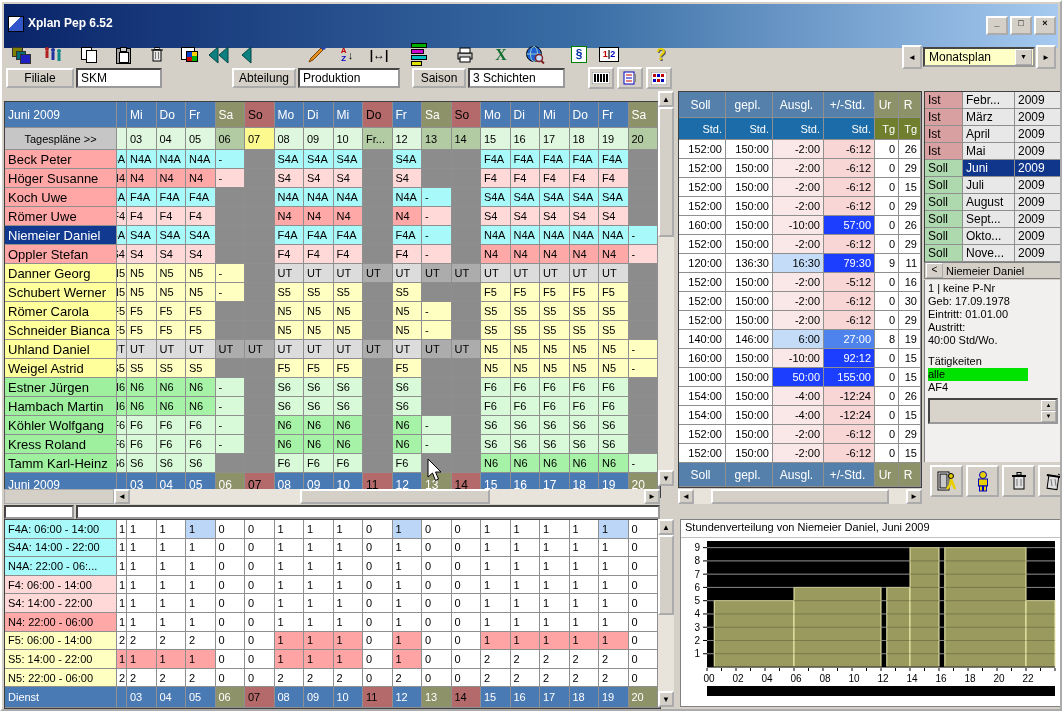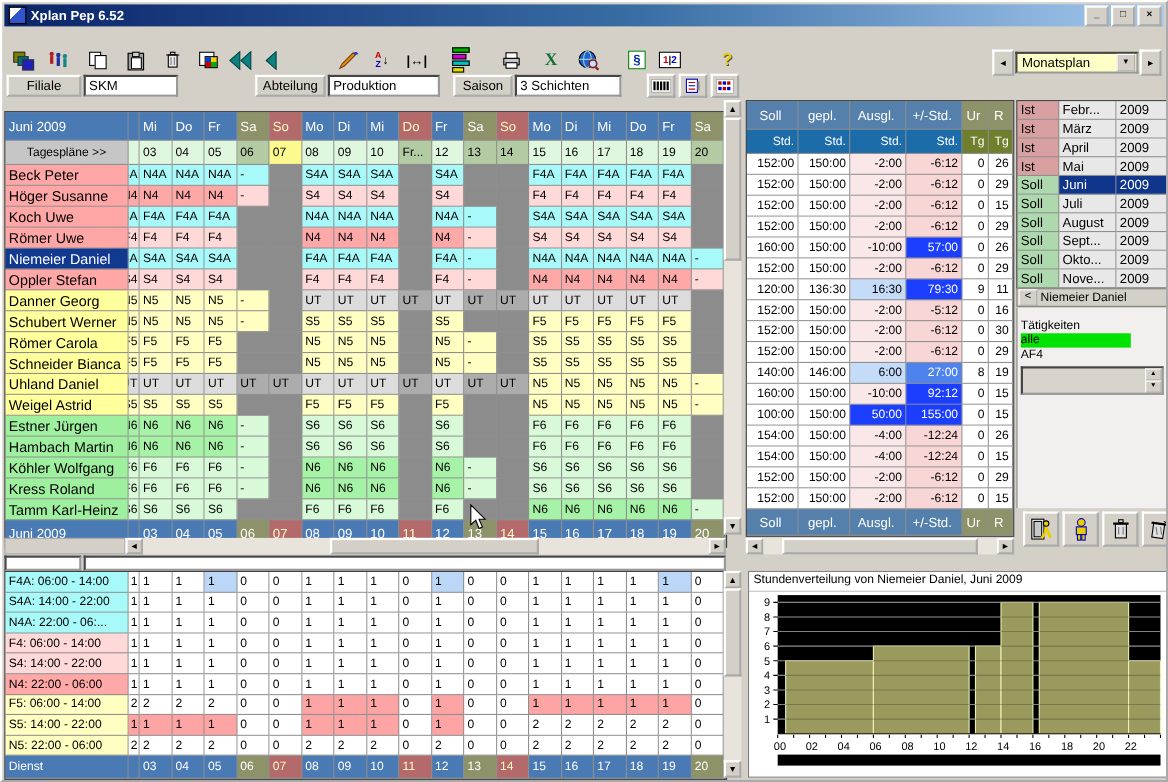--- a/index.html
+++ b/index.html
@@ -1,18 +1,18 @@
 <!DOCTYPE html>
 <html><head>
 <meta charset="utf-8">
 <style>
   html,body{margin:0;padding:0;background:#555;font-family:"Liberation Sans","DejaVu Sans",sans-serif;}
   #win{position:relative;width:1062px;height:711px;background:#D4D0C8;border:2px outset #fff;box-sizing:border-box;overflow:hidden;}
   
-  #titlebar{position:absolute;left:2px;top:2px;right:2px;height:20px;background:linear-gradient(90deg,#0A246A,#3A6EA5 55%,#A6CAF0);display:flex;align-items:center;padding:0 2px;}
+  #titlebar{position:absolute;left:2px;top:2px;right:2px;height:20px;background:linear-gradient(90deg,#0A246A,#3A6EA5 55%,#A6CAF0);display:flex;padding:12px 2px;}
   #titleicon{width:14px;height:14px;background:#fff;border:1px solid #000;margin:0 4px 0 2px;background:linear-gradient(135deg,#fff 40%,#3355cc 40%);}
   #titletext{color:#fff;font-weight:bold;font-size:12px;flex:1;}
   .winbtn{width:18px;height:15px;background:#D4D0C8;border:2px outset #fff;font-size:9px;line-height:11px;text-align:center;margin-left:2px;font-weight:bold;color:#000;}
   
   #menubar{position:absolute;left:2px;top:23px;right:2px;height:18px;display:flex;align-items:center;font-size:12px;}
   .menuitem{padding:1px 8px;color:#000;}
   
   #toolbar{position:absolute;left:2px;top:41px;right:2px;height:23px;display:flex;align-items:center;}
   .tbicon{width:22px;height:20px;display:flex;align-items:center;justify-content:center;position:relative;}
   
@@ -26,21 +26,21 @@
   #plancombo{width:112px;height:20px;border:2px inset #999;background:#FFFFC8;display:flex;align-items:center;box-sizing:border-box;margin:0 1px;}
   #plancombo span.val{flex:1;padding-left:4px;font-size:12px;}
   #plancombo .drop{width:15px;height:14px;border:1px outset #fff;background:#D4D0C8;font-size:7px;text-align:center;line-height:14px;margin-right:1px;}
   
   .grow{display:grid;grid-template-columns:112px 10px repeat(18,29.5px);}
   .cell{border-right:1px solid #8f8f8f;border-bottom:1px solid #8f8f8f;font-size:11px;display:flex;align-items:center;padding-left:3px;box-sizing:border-box;overflow:hidden;white-space:nowrap;color:#000;background:#fff;}
   .cell.tail{justify-content:flex-end;padding-left:0;padding-right:1px;}
   .r-hdr{height:26px}.r-tp{height:22px}.r-emp{height:19px}.r-ftr{height:24px}
   .r-hdr .cell,.r-ftr .cell{font-size:12px;}
   #main-grid{position:absolute;left:2px;top:89px;width:655px;border:1px solid #404040;background:#8f8f8f;margin-top:10px;}
-  .h-wd{background:#4A7AB4;color:#fff}.h-sat{background:#8E9268;color:#fff}.h-sun{background:#B46A6A;color:#fef9c3}
+  .h-wd{background:#4A7AB4;color:#fff}.h-sat{background:#8E9268;color:#fff}.h-sun{background:#B46A6A;color:#000000}
   .tp-lbl{background:#C6C6C6;justify-content:center;padding-left:0;}
   .tp-pale{background:#E0F7DF}.tp-sage{background:#B3CBA3}.tp-yellow{background:#FCF98F}
   .c-4a{background:#A8FAFA}.c-s4{background:#FFD8D8}.c-n4{background:#FFA8A8}.c-5{background:#FFFFC2}
   .c-n6{background:#A6F2A6}.c-6{background:#D8FAD8}.c-ut{background:#DCDCDC}.c-utdk{background:#ACACAC}.c-we{background:#8C8C8C}
   .d-4A{background:#A8FAFA}.d-4{background:#FFD8D8}.d-5{background:#FFFFC2}.d-6{background:#D8FAD8}
   .name-pink{background:#FFA6A6}.name-yellow{background:#FFFF9C}.name-green{background:#9EF09E}.name-sel{background:#11398F;color:#fff}
   .name-c{font-size:13px;}
   
   #summary{position:absolute;left:676px;top:89px;border:1px solid #404040;background:#8f8f8f;}
   .srow{display:grid;grid-template-columns:47px 47px 51px 51px 24px 22px;}
@@ -940,20 +940,27 @@
         <div class="cell m-cell">Nove...</div>
         <div class="cell m-cell">2009</div>
       </div>
     </div>
 
   <div id="emphdr">
     <div id="empback">&lt;</div>
     <div id="empname">Niemeier Daniel</div>
   </div>
   <div id="empinfo">
+    <div id="emplines">
+        <div class="empline">1 | keine P-Nr</div>
+        <div class="empline">Geb: 17.09.1978</div>
+        <div class="empline">Eintritt: 01.01.00</div>
+        <div class="empline">Austritt:</div>
+        <div class="empline">40:00 Std/Wo.</div>
+      </div>
     <div id="taetlbl" class="empline">Tätigkeiten</div>
     <div id="taetlist">
         <div class="taet sel">alle</div>
         <div class="taet ">AF4</div>
       </div>
     <div id="spinbox">
       <div class="sb" style="top:0;">▲</div>
       <div class="sb" style="bottom:0;">▼</div>
     </div>
   </div>

